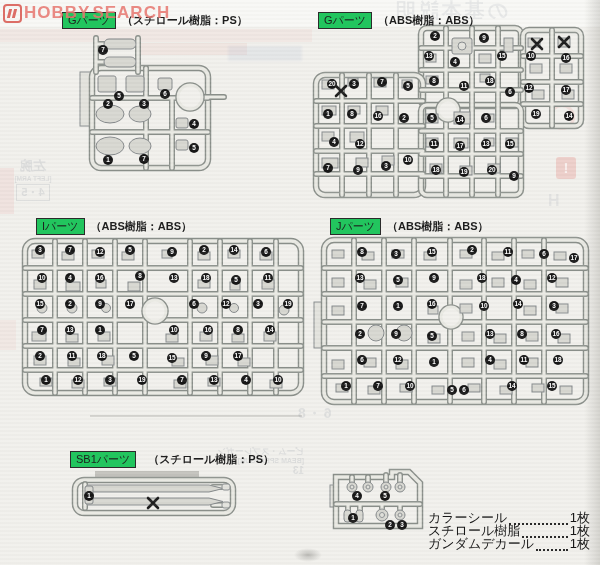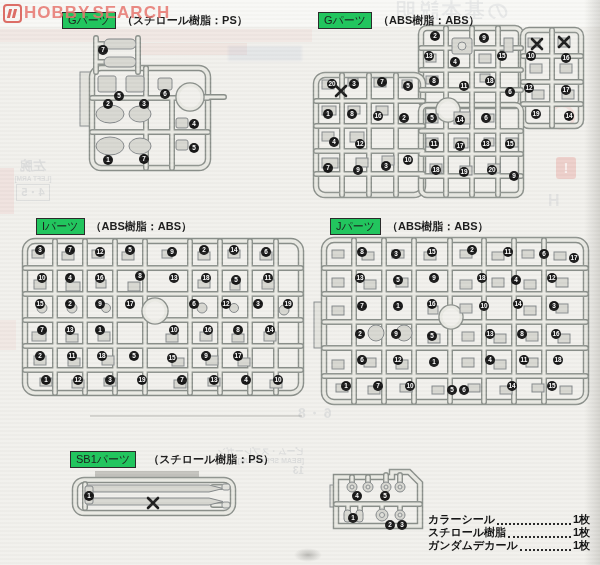--- a/index.html
+++ b/index.html
@@ -35,21 +35,21 @@
   .ring-o{fill:#f1f0ec;stroke:#8b908b;stroke-width:5.5;}
   .ring-i{fill:#f1f0ec;stroke:#e9e9e3;stroke-width:2.8;}
   .part{fill:#d7d7d1;stroke:#85898b;stroke-width:1;}
   .part-light{fill:#e3e3dd;stroke:#8a8e90;stroke-width:1;}
   .badge-layer circle{fill:#161616;}
   .badge-layer text{fill:#ffffff;font-size:6.4px;font-weight:bold;text-anchor:middle;
     font-family:"Liberation Sans","DejaVu Sans",sans-serif;}
   .badge-layer path.xmark{fill:none;stroke:#1d1d1d;stroke-width:2.6;stroke-linecap:round;}
   
   .acc{position:absolute;left:428px;top:514px;width:162px;z-index:20;}
-  .acc .row{display:flex;align-items:flex-end;font-size:11px;font-weight:bold;color:#161616;height:13px;}
+  .acc .row{display:flex;align-items:flex-end;font-size:13px;font-weight:normal;color:#161616;height:13px;}
   .acc .dots{flex:1;border-bottom:2px dotted #2a2a2a;margin:0 2px 2px;}
   
   .ghost{position:absolute;color:#868e9c;font-weight:bold;opacity:.17;filter:blur(.5px);
     transform:scaleX(-1);pointer-events:none;}
   .g-heading{left:306px;top:-3px;width:288px;font-size:20px;letter-spacing:3px;text-align:center;opacity:.14;}
   .g-arm{left:4px;top:157px;width:58px;text-align:center;opacity:.2;}
   .g-arm .t1{font-size:13px;}.g-arm .t2{font-size:6.5px;}
   .g-arm .t3{display:inline-block;border:1.5px solid #868e9c;padding:0 4px;font-size:11px;margin-top:2px;}
   .g-mid{left:296px;top:405px;font-size:14px;letter-spacing:2px;opacity:.18;}
   .g-gun{left:202px;top:446px;width:102px;font-size:8.5px;line-height:10px;opacity:.2;}

